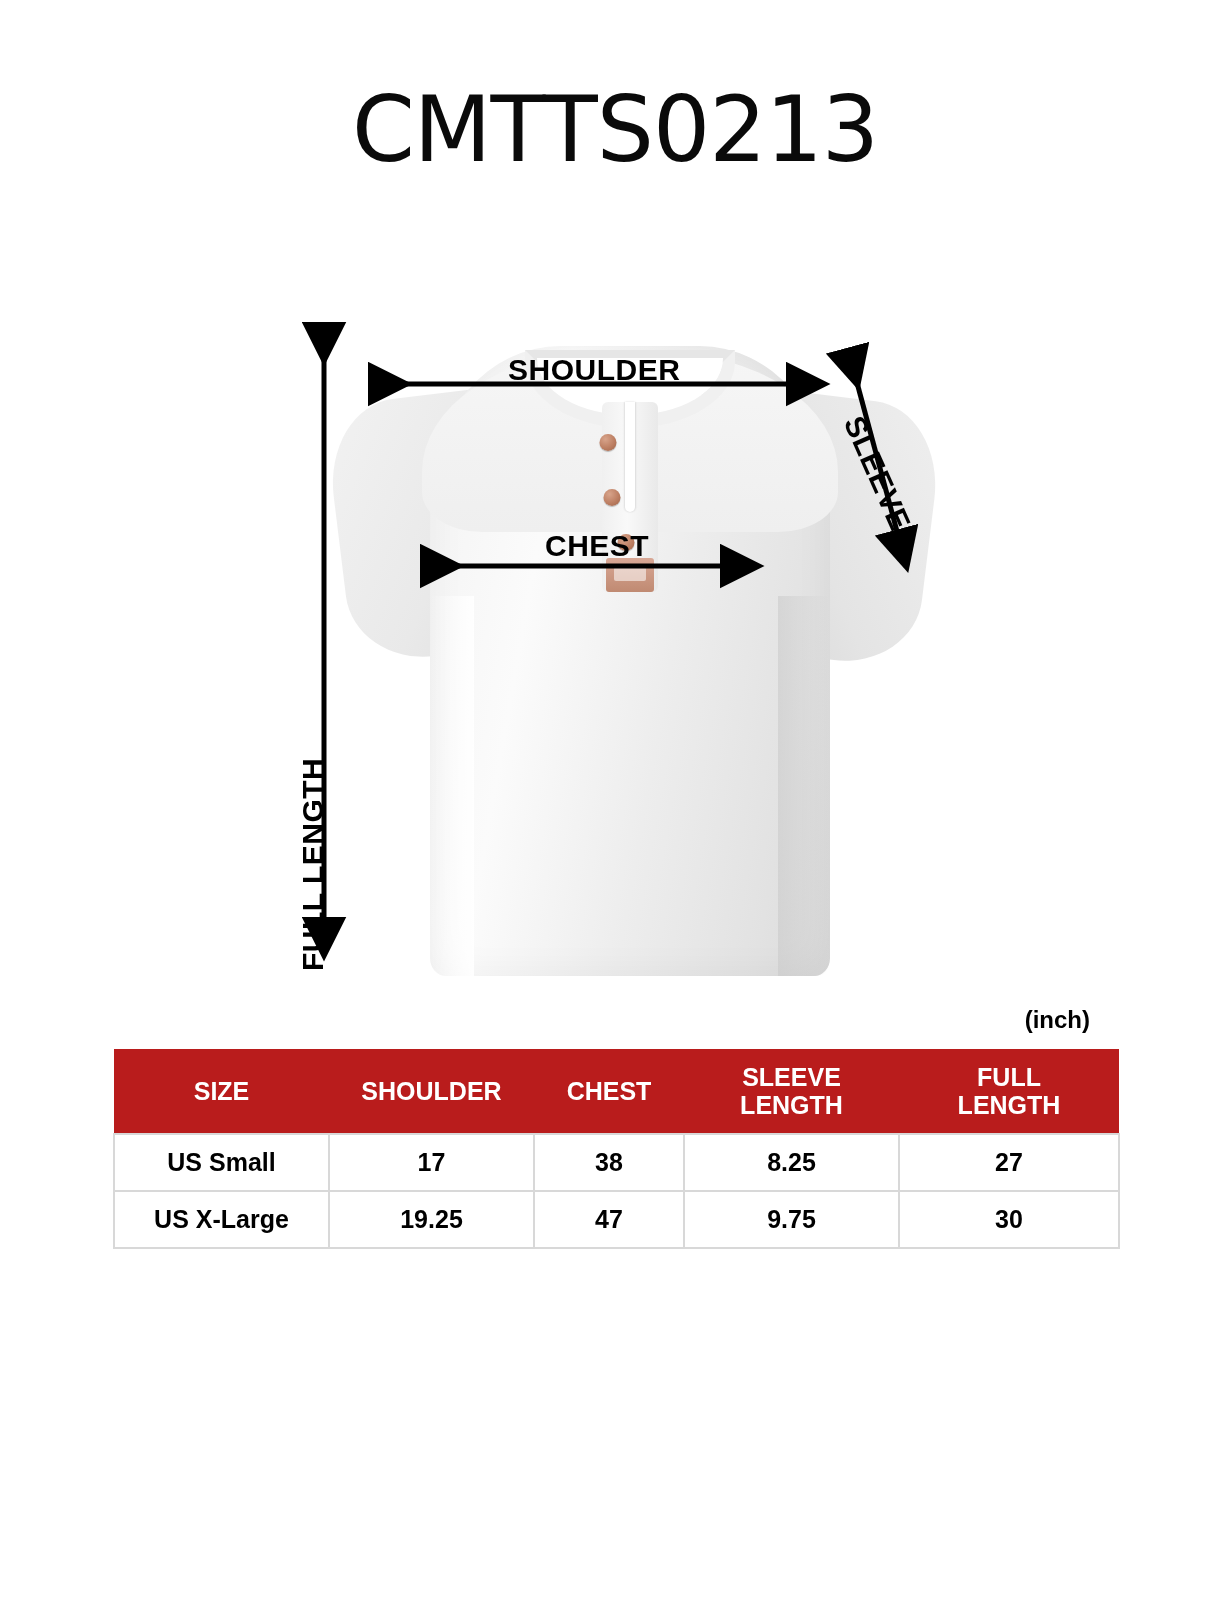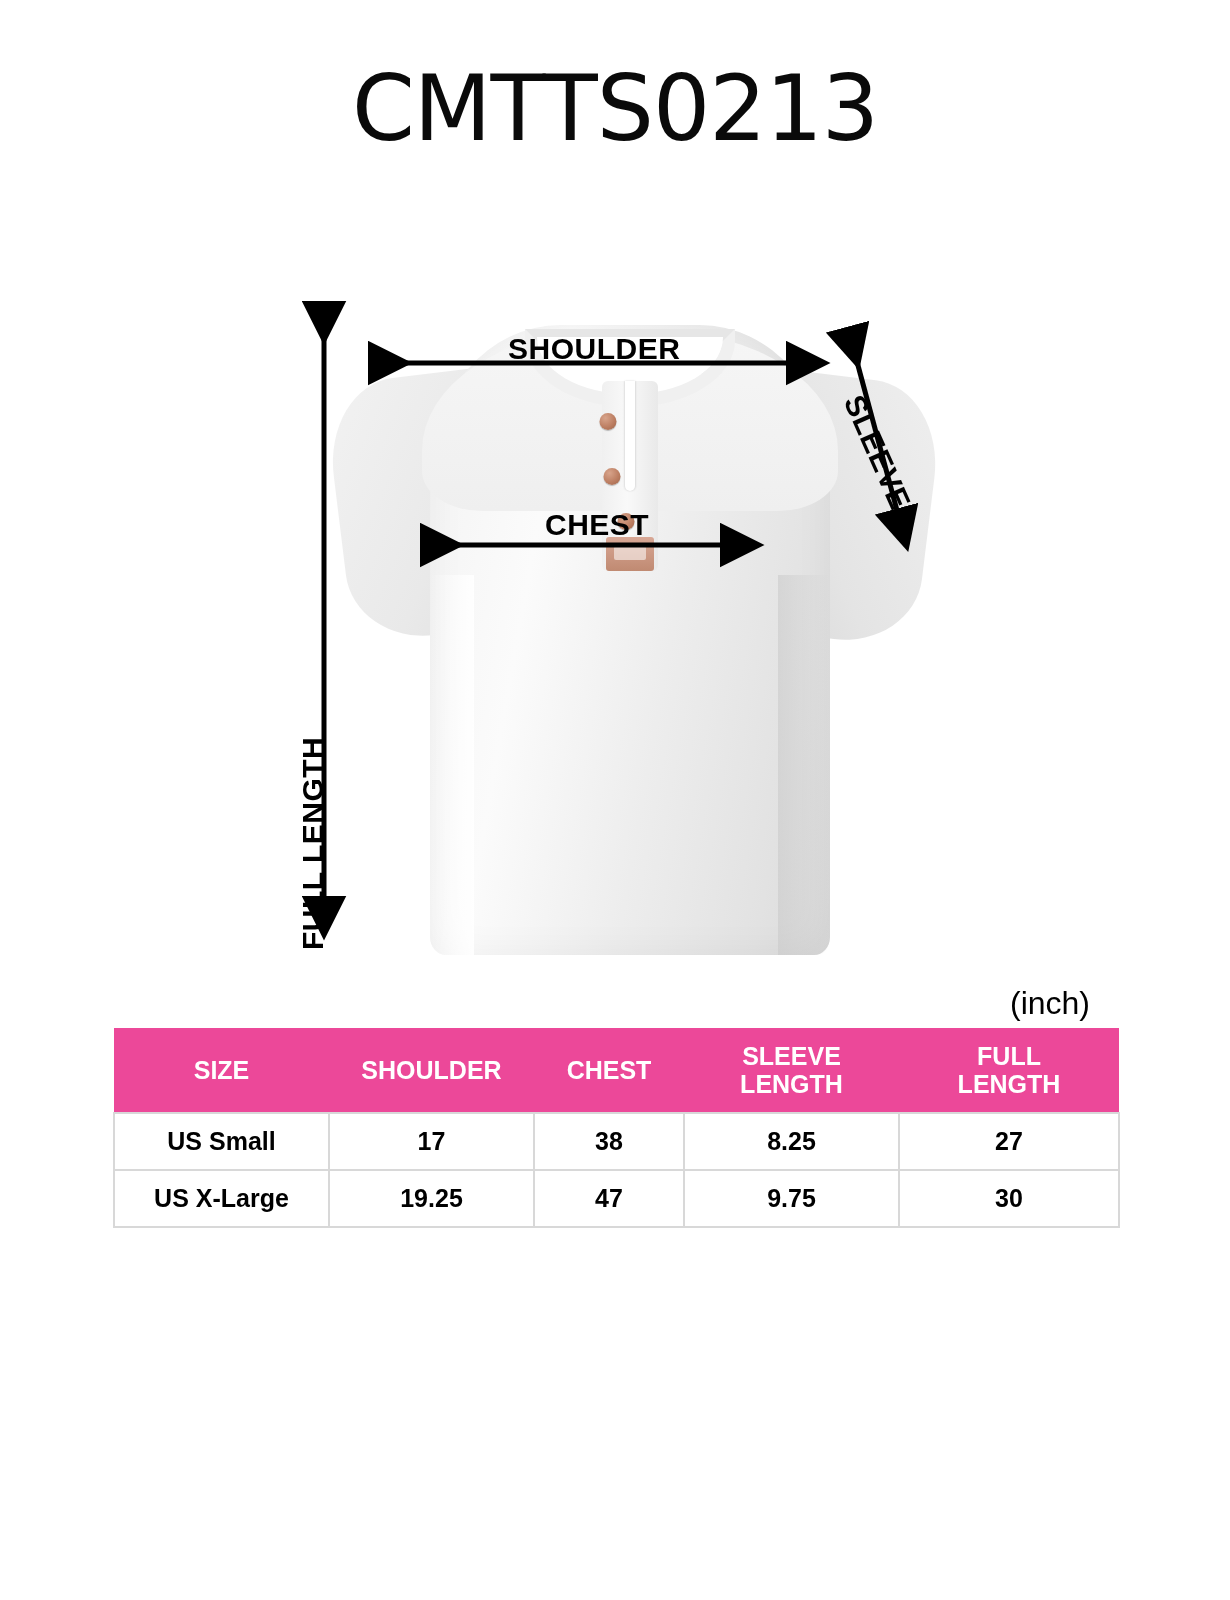--- a/index.html
+++ b/index.html
@@ -7,20 +7,21 @@
     margin: 0; padding: 0;
     background: #ffffff;
     font-family: "Liberation Sans", sans-serif;
   }
   .page {
     position: relative;
     width: 1230px;
     height: 1308px;
     background: #ffffff;
     overflow: hidden;
+    margin-top: 21px;
   }
 
   
   .title {
     position: absolute;
     top: 62px;
     left: 0;
     width: 1230px;
     text-align: center;
     font-size: 90px;
@@ -212,36 +213,36 @@
     left: 0; top: 0;
     width: 1230px; height: 720px;
     overflow: visible;
   }
 
   
   .inch-note {
     position: absolute;
     right: 140px;
     top: 985px;
-    font-size: 32px;
-    font-weight: 400;
+    font-size: 24px;
+    font-weight: 700;
     color: #000;
   }
 
   
   table.size-table {
     position: absolute;
     left: 113px;
     top: 1028px;
     width: 1005px;
     border-collapse: collapse;
     table-layout: fixed;
   }
   table.size-table thead th {
-    background: #ec4899;
+    background: #b91c1c;
     color: #ffffff;
     font-size: 25px;
     font-weight: 700;
     padding: 14px 4px;
     text-align: center;
     line-height: 1.12;
     border: none;
   }
   table.size-table tbody td {
     border: 2px solid #d8d8d8;

